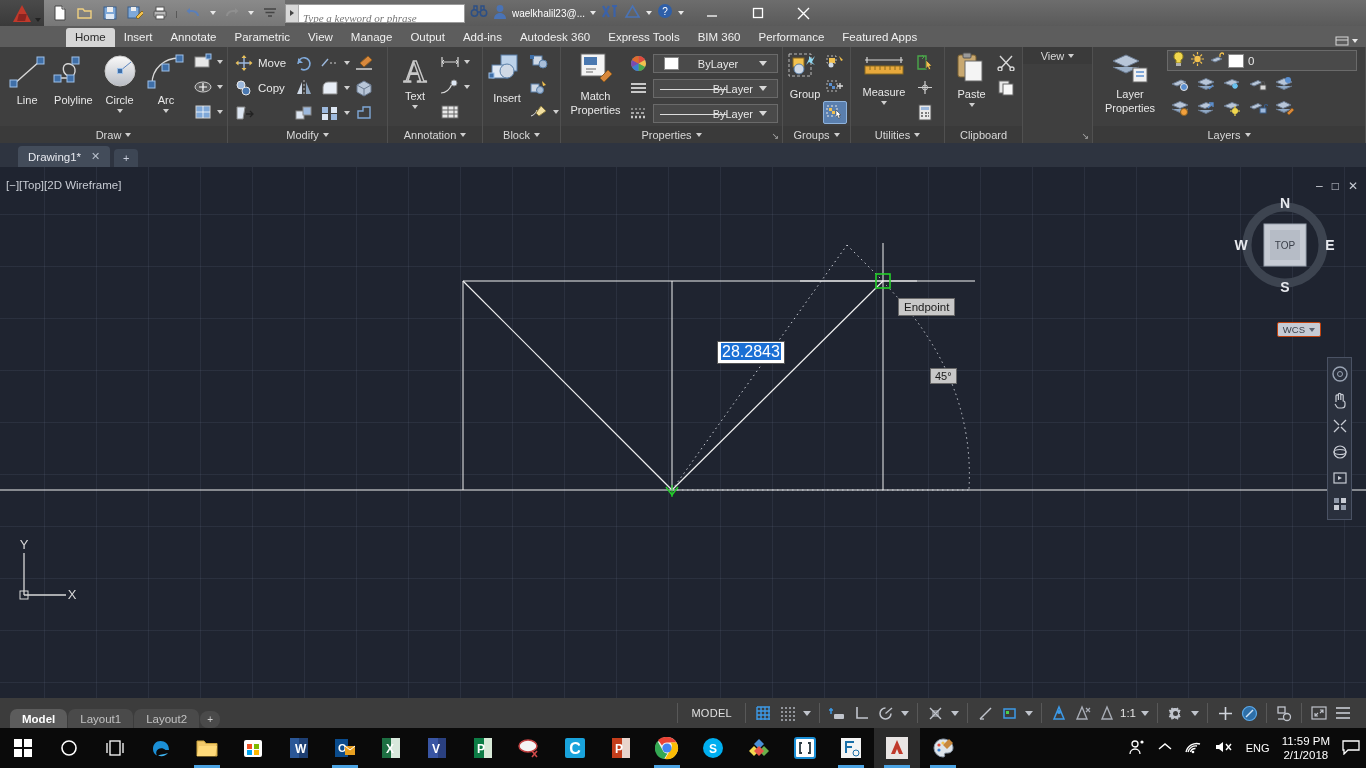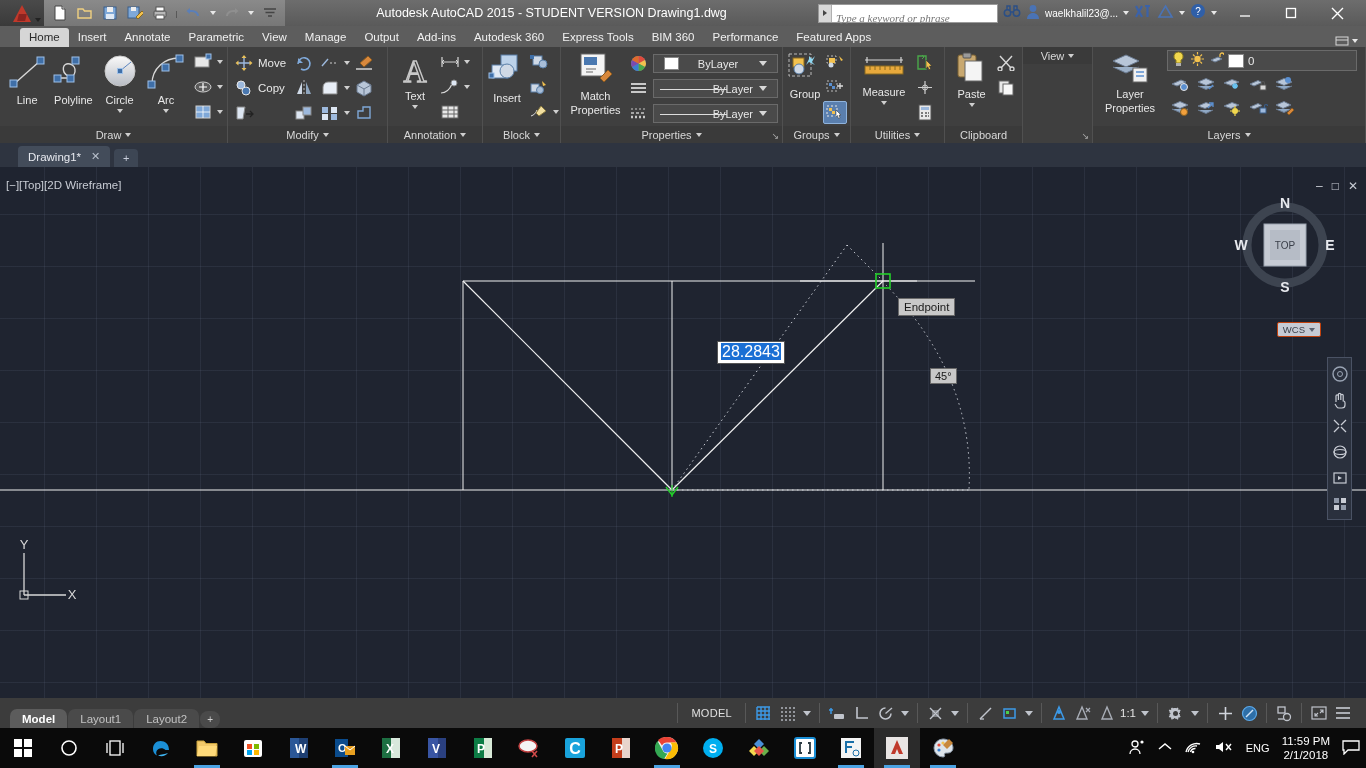--- a/index.html
+++ b/index.html
@@ -51,21 +51,21 @@
     white-space: nowrap; }
   .tcaret { border-left: 3px solid transparent; border-right: 3px solid transparent;
     border-top: 4px solid #e8e8e8; }
 
   .winbtns { display: flex; align-items: center; }
   .winbtn { width: 46px; height: 26px; display: flex; align-items: center; justify-content: center; }
 
   
   .ribbon-tabs {
     position: absolute; left: 0; top: 26px; width: 1366px; height: 21px;
-    background: #5d5d5d; display: flex; align-items: flex-end; padding-left: 20px;
+    background: #5d5d5d; display: flex; align-items: flex-end; padding-left: 66px;
   }
   .rtab { font-size: 11.5px; color: #f0f0f0; padding: 3px 9px 4px; white-space: nowrap; }
   .rtab.active { background: #d6d6d6; color: #2b2b2b; border-radius: 3px 3px 0 0; }
   .ribbon-tabs .min-icon { margin-left: auto; margin-right: 8px; display: flex; align-items: center; gap: 3px; }
 
   
   .ribbon {
     position: absolute; left: 0; top: 47px; width: 1366px; height: 96px;
     background: #3f3f3f; display: flex; align-items: stretch;
   }
@@ -262,21 +262,20 @@
       <div class="qbtn" style="width:11px">
         <span class="tcaret"></span>
       </div>
       <div class="qbtn">
         <svg width="16" height="16" viewBox="0 0 16 16">
             <path d="M2 4h12M3.5 7.5h9M6 11h4" stroke="#444" stroke-width="1.6"></path>
           </svg>
       </div>
     </div>
 
-    <div class="title-text">Autodesk AutoCAD 2015 - STUDENT VERSION  Drawing1.dwg</div>
 
     <div class="title-right">
       <div class="searchbox">
         <span class="sarrow">
           <svg width="7" height="8" viewBox="0 0 7 8">
               <path d="M1 1l4 3-4 3z" fill="#444"></path>
             </svg>
         </span>
         <input type="text" placeholder="Type a keyword or phrase" style="">
       </div>

